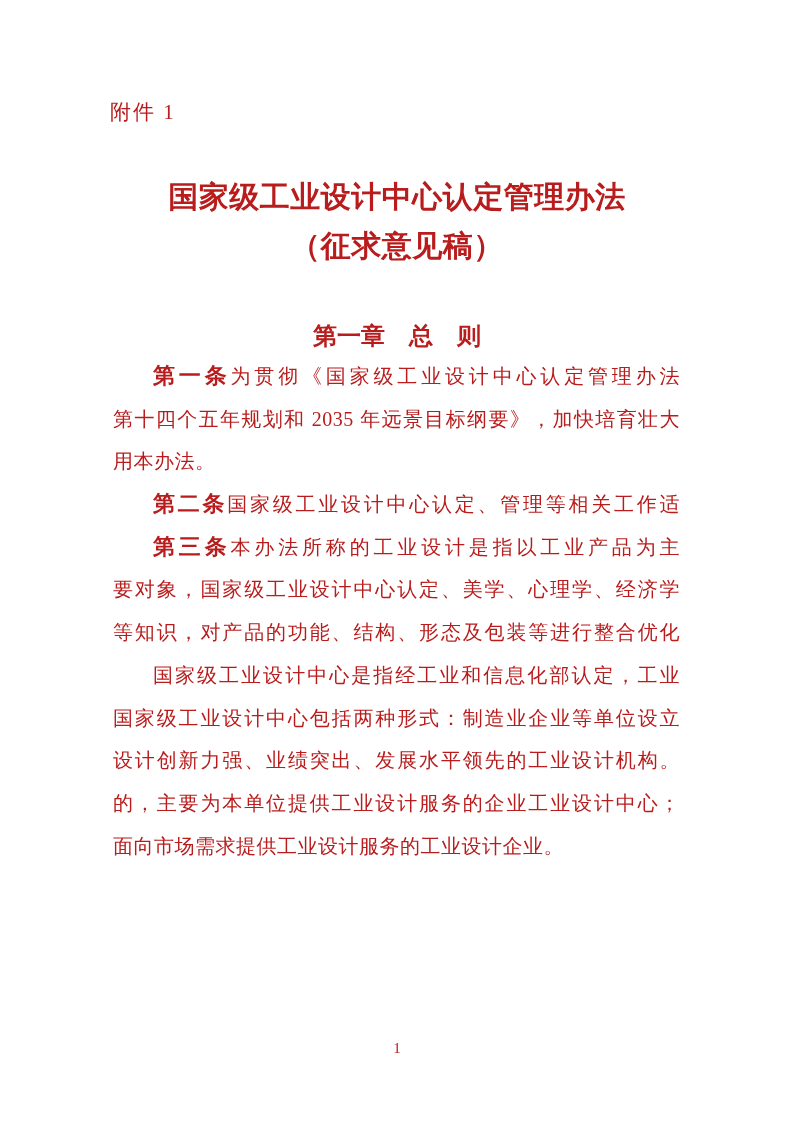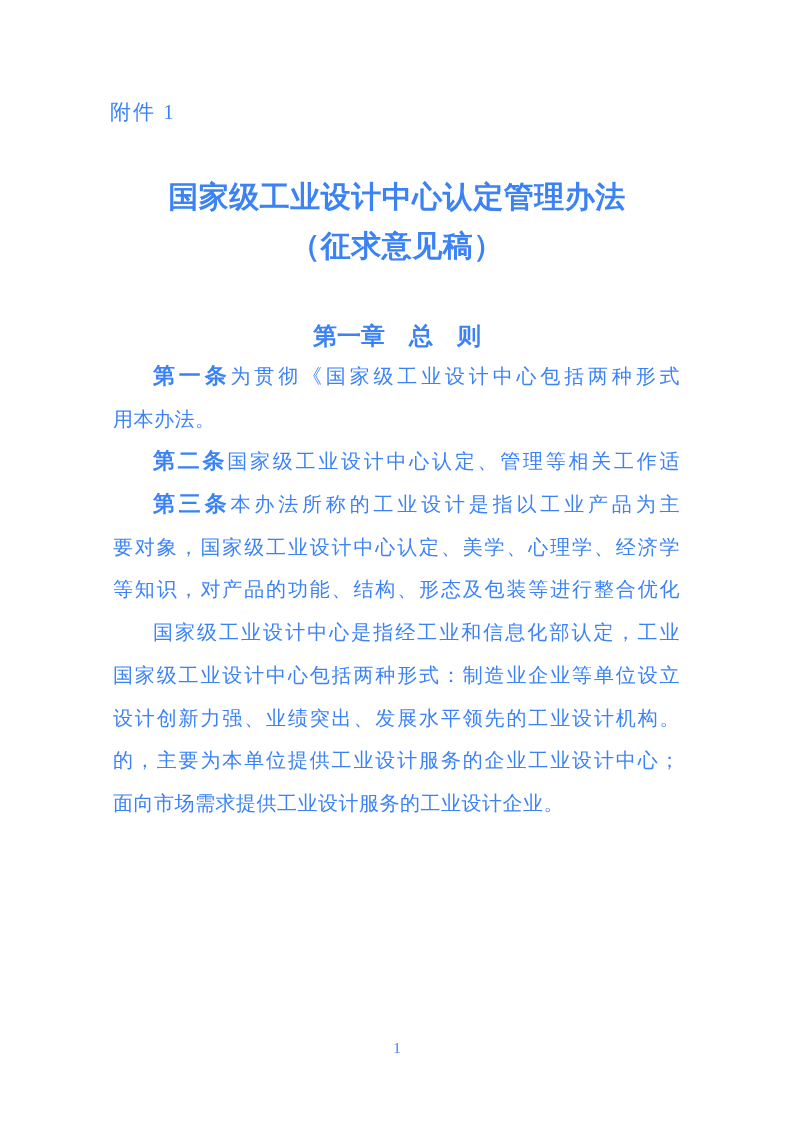--- a/index.html
+++ b/index.html
@@ -5,21 +5,21 @@
   html, body {
     margin: 0;
     padding: 0;
     background: #ffffff;
   }
   #page {
     position: relative;
     width: 794px;
     height: 1123px;
     background: #ffffff;
-    color: #3b82f6;
+    color: #b91c1c;
     font-family: "Liberation Serif", "DejaVu Serif", serif;
     overflow: hidden;
   }
   #attachment {
     position: absolute;
     left: 110px;
     top: 97px;
     font-size: 21px;
     line-height: 30px;
     letter-spacing: 2px;
@@ -89,21 +89,22 @@
   <div id="attachment">附件 1</div>
 
   <div id="chapter-heading">第一章　总　则</div>
 
   <div id="title-block">
     <div>国家级工业设计中心认定管理办法</div>
     <div>（征求意见稿）</div>
   </div>
 
   <div id="doc-body">
-      <div class="line first"><span class="art-label">第一条</span><span>为贯彻《国家级工业设计中心包括两种形式</span></div>
+      <div class="line first"><span class="art-label">第一条</span><span>为贯彻《国家级工业设计中心认定管理办法</span></div>
+      <div class="line"><span>第十四个五年规划和 2035 年远景目标纲要》，加快培育壮大</span></div>
       <div class="line pl"><span>用本办法。</span></div>
       <div class="line first"><span class="art-label">第二条</span><span>国家级工业设计中心认定、管理等相关工作适</span></div>
       <div class="line first"><span class="art-label">第三条</span><span>本办法所称的工业设计是指以工业产品为主</span></div>
       <div class="line"><span>要对象，国家级工业设计中心认定、美学、心理学、经济学</span></div>
       <div class="line"><span>等知识，对产品的功能、结构、形态及包装等进行整合优化</span></div>
       <div class="line first"><span>国家级工业设计中心是指经工业和信息化部认定，工业</span></div>
       <div class="line"><span>国家级工业设计中心包括两种形式：制造业企业等单位设立</span></div>
       <div class="line"><span>设计创新力强、业绩突出、发展水平领先的工业设计机构。</span></div>
       <div class="line"><span>的，主要为本单位提供工业设计服务的企业工业设计中心；</span></div>
       <div class="line pl"><span>面向市场需求提供工业设计服务的工业设计企业。</span></div>

